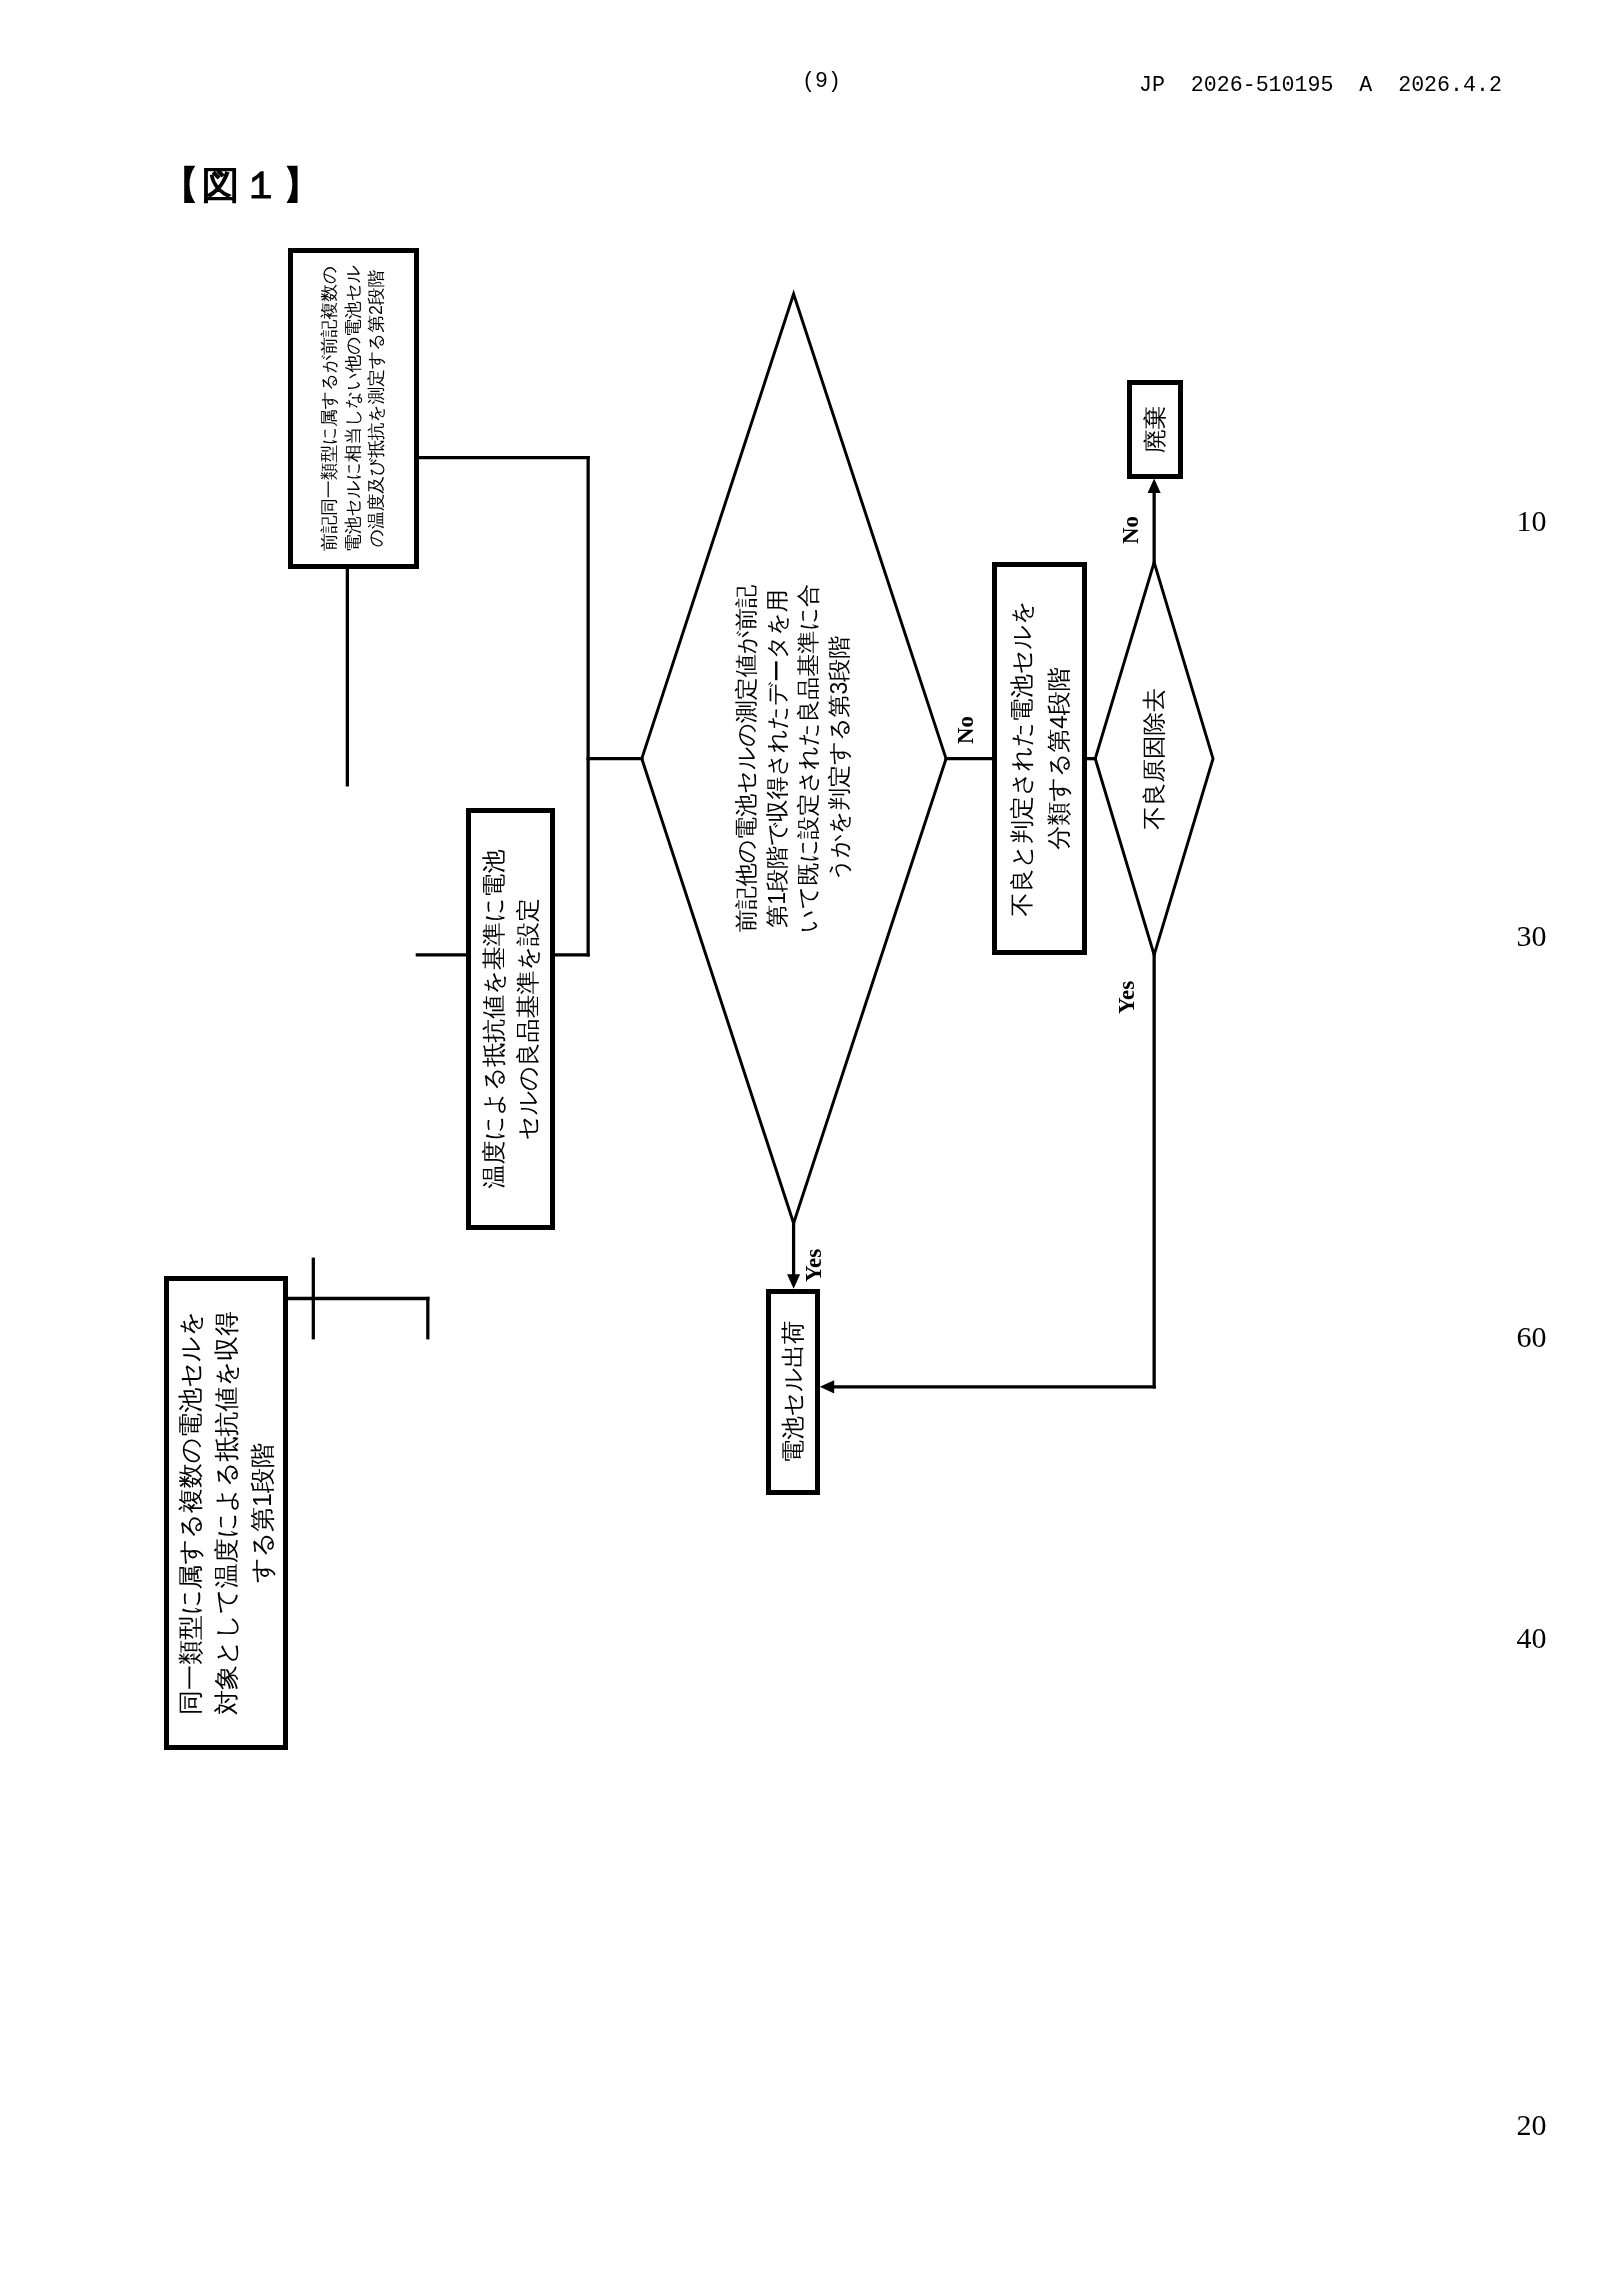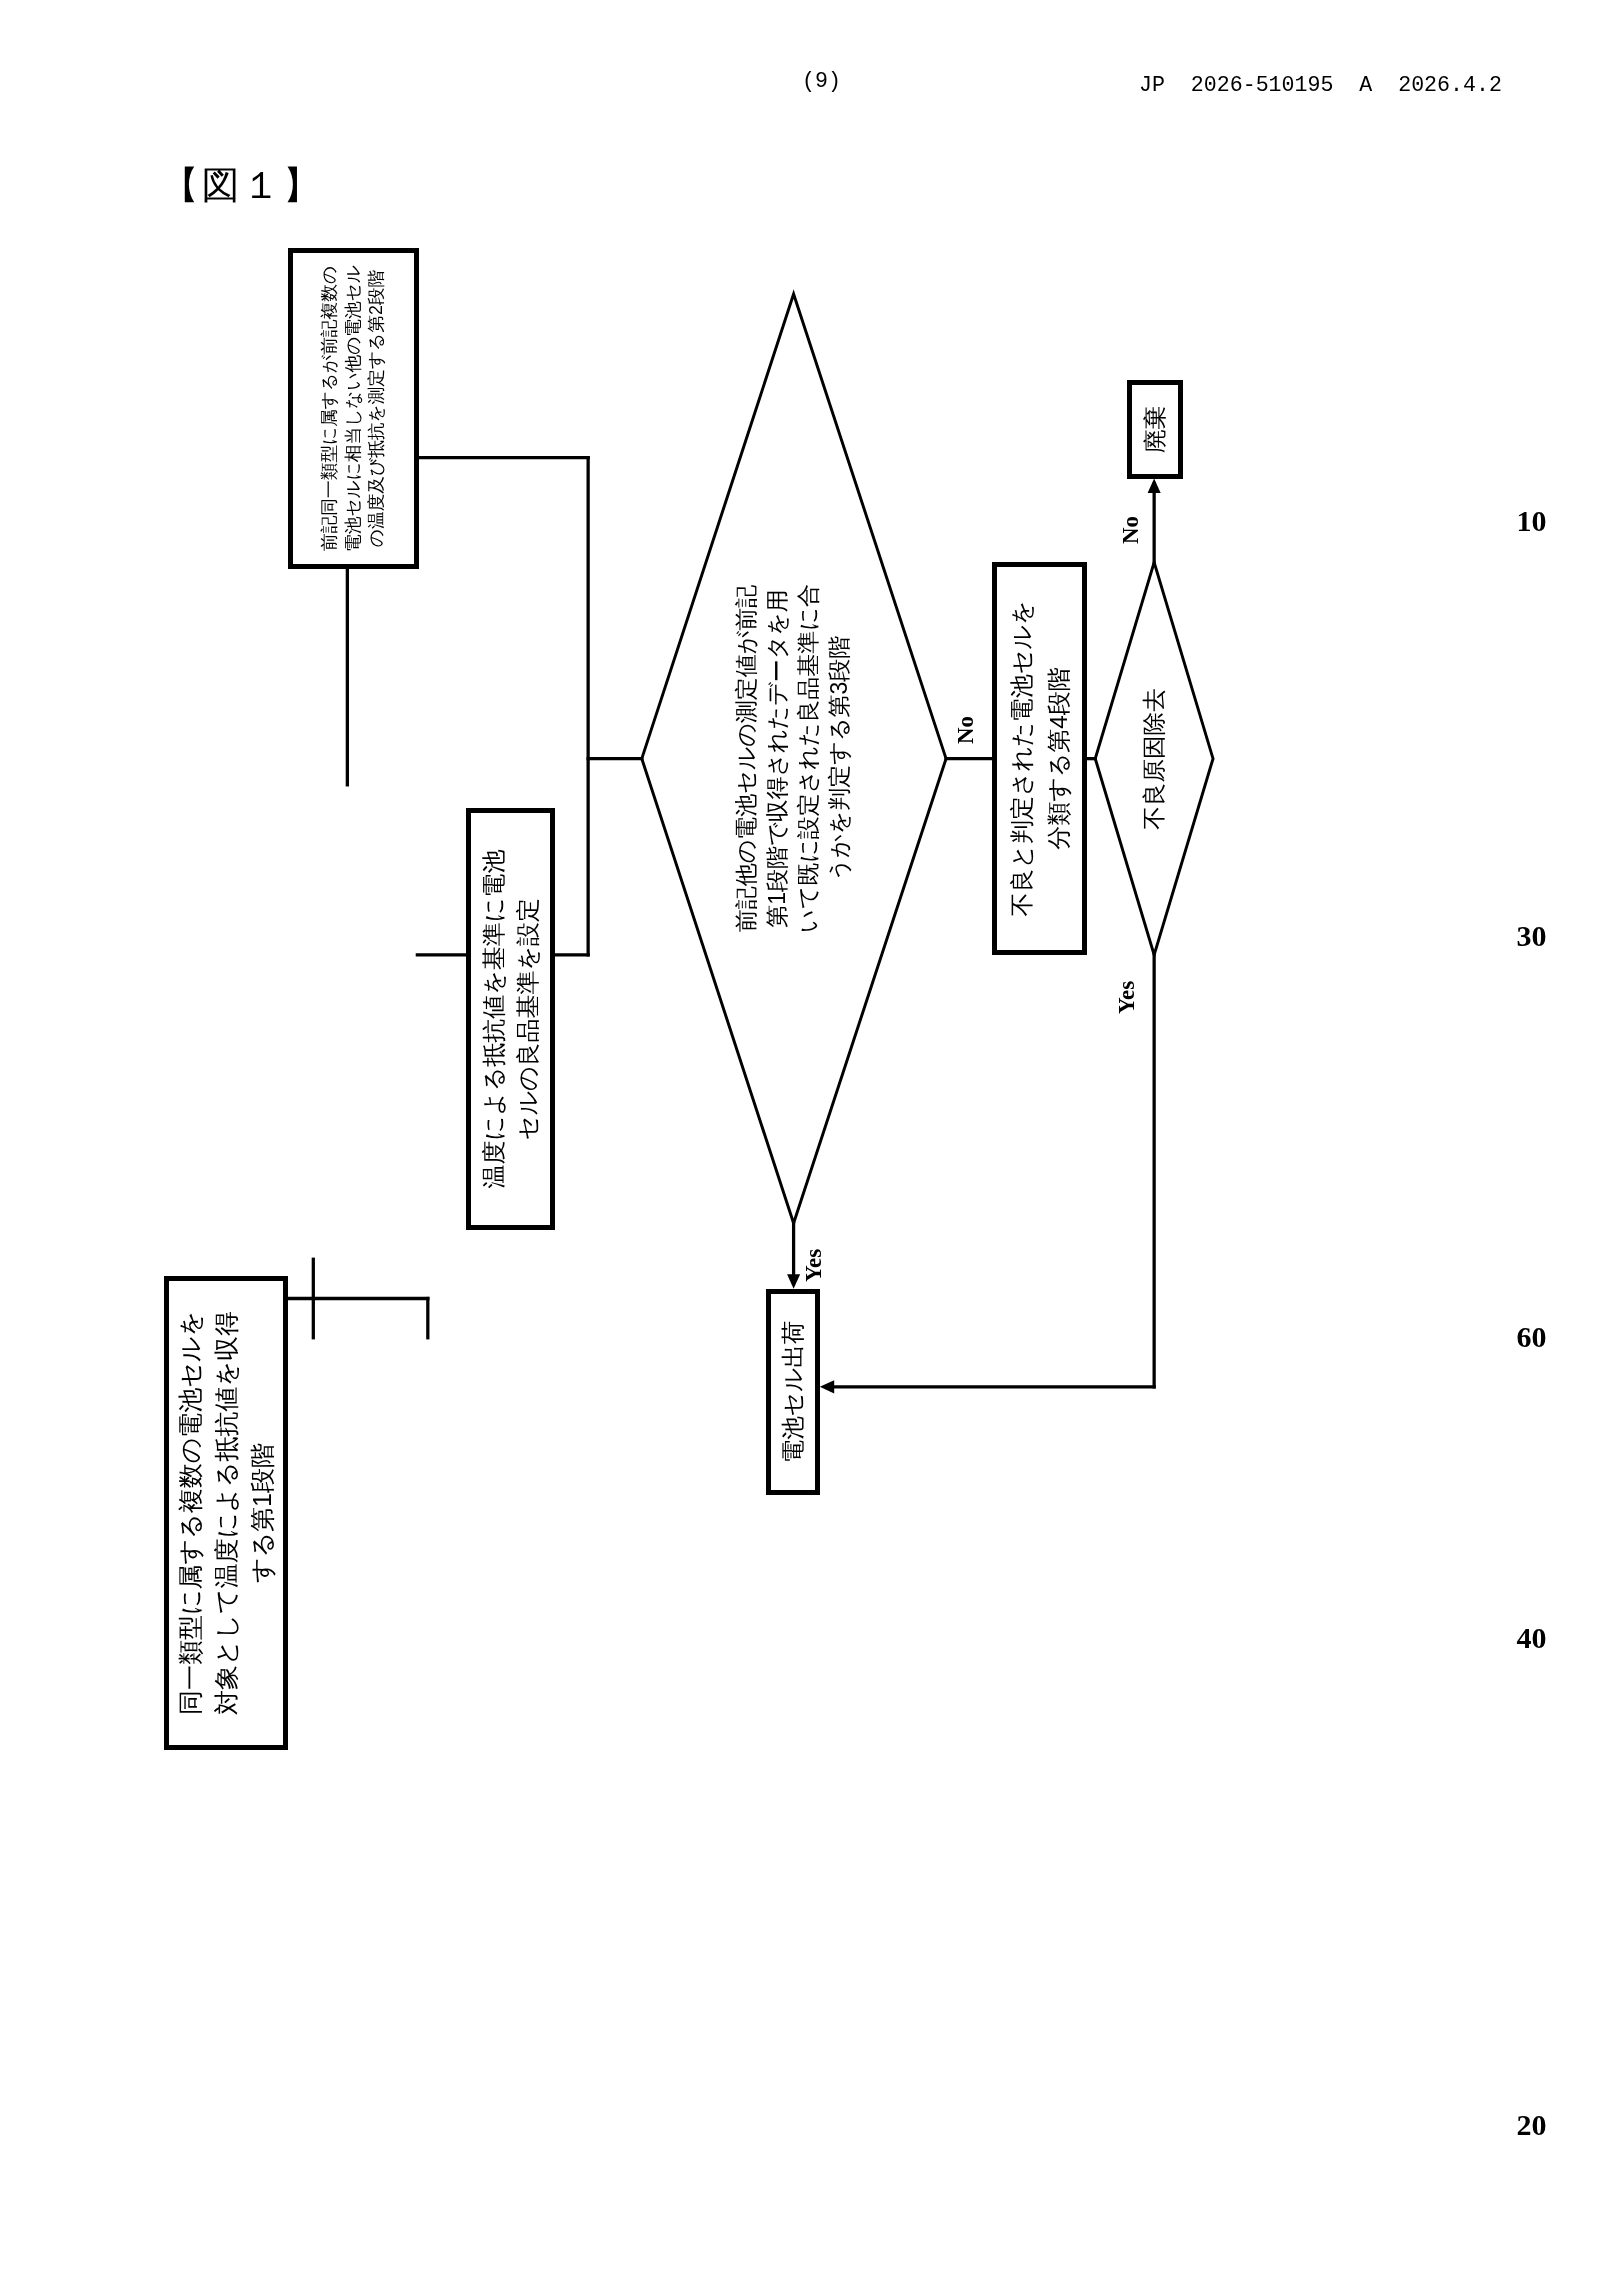--- a/index.html
+++ b/index.html
@@ -11,25 +11,25 @@
   .hdr-center {
     position:absolute; left:782px; top:69px; width:79px;
     font-family:"Liberation Mono", monospace; font-size:21.6px; text-align:center;
   }
   .hdr-right {
     position:absolute; left:1139px; top:73px; width:406px;
     font-family:Liberation Mono, monospace; font-size:21.6px; white-space:pre;
   }
   .fig-label {
     position:absolute; left:161px; top:160px;
-    font-size:38px; letter-spacing:2.6px; font-weight:400;
+    font-size:38px; letter-spacing:2.6px; font-weight:700;
   }
   .margin-num {
     position:absolute; left:1502px; width:59px; text-align:center;
-    font-family:"Liberation Serif", serif; font-size:30px;font-weight:bold;
+    font-family:"Liberation Serif", serif; font-size:30px;
   }
   
   .fig-normal {
     position:absolute; left:164px; top:1750px;
     width:1505px; height:1093px;
     transform-origin:0 0; transform:rotate(-90deg);
   }
   .fig-normal svg { position:absolute; left:0; top:0; }
   .node {
     position:absolute; box-sizing:border-box;

